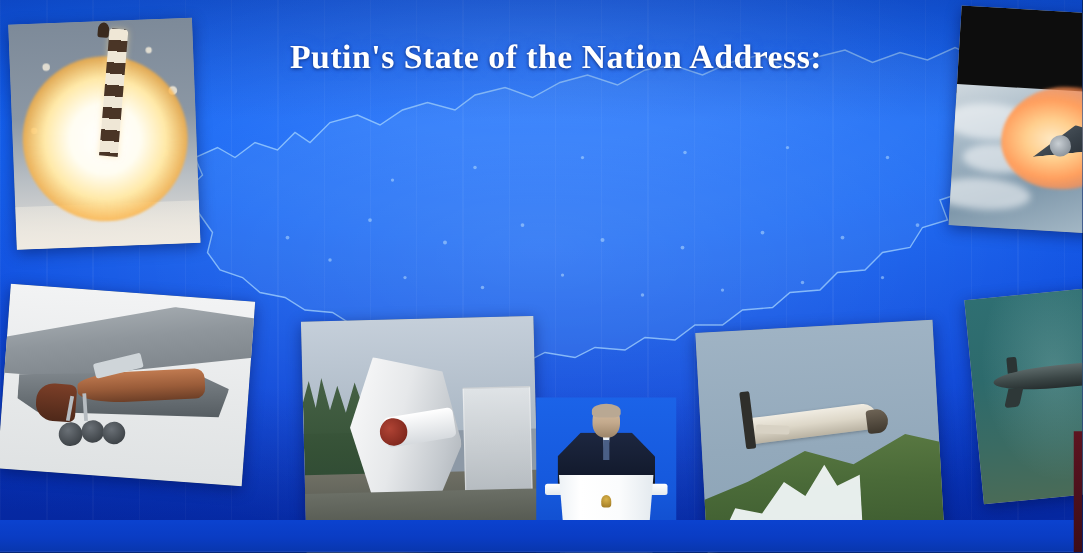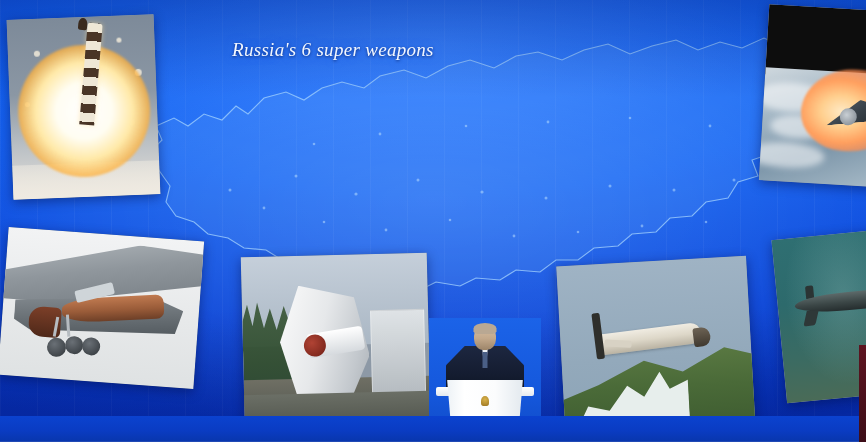--- a/index.html
+++ b/index.html
@@ -388,21 +388,21 @@
         <circle class="map-dot" cx="430" cy="128" r="1.4"></circle>
         <circle class="map-dot" cx="512" cy="124" r="1.3"></circle>
         <circle class="map-dot" cx="592" cy="132" r="1.4"></circle>
       </g>
     </svg>
   </div>
 
   <div class="bg-vignette"></div>
 
   <div class="title-block">
-    <div class="sub-title">Russia's 6 super weapons</div>
+    <div class="main-title">Putin's State of the Nation Address:</div>
   </div>
 
   <div class="panel" id="p1">
     <div class="inner">
       <div class="icbm-sky"></div>
       <div class="spark" style="left:18%;top:18%;width:6px;height:6px;"></div>
       <div class="spark" style="left:74%;top:12%;width:5px;height:5px;"></div>
       <div class="spark" style="left:86%;top:30%;width:7px;height:7px;"></div>
       <div class="spark" style="left:10%;top:46%;width:5px;height:5px;"></div>
       <div class="spark" style="left:80%;top:58%;width:6px;height:6px;"></div>

